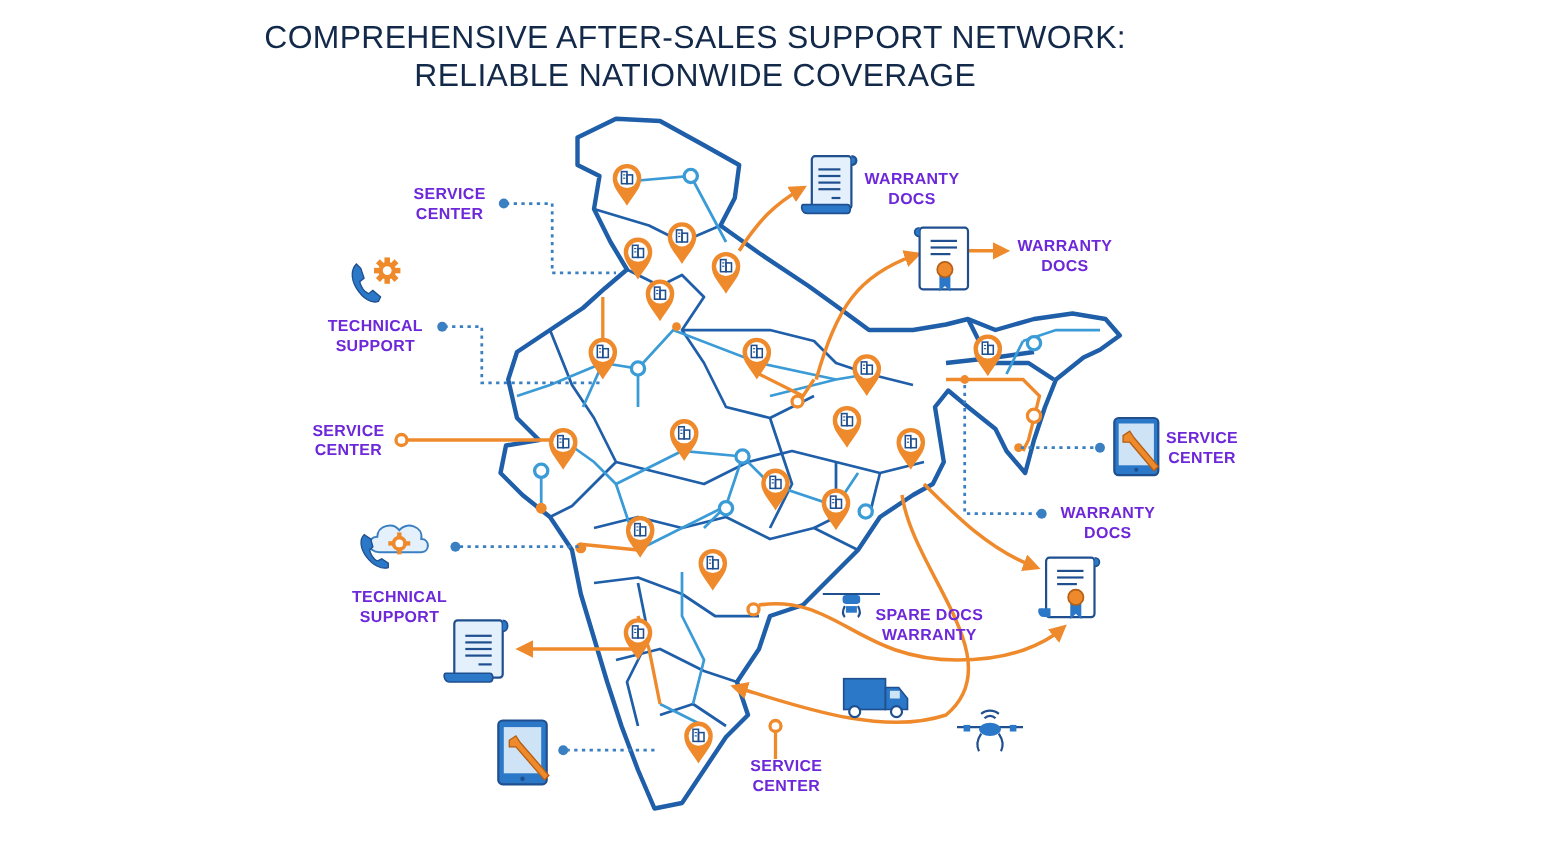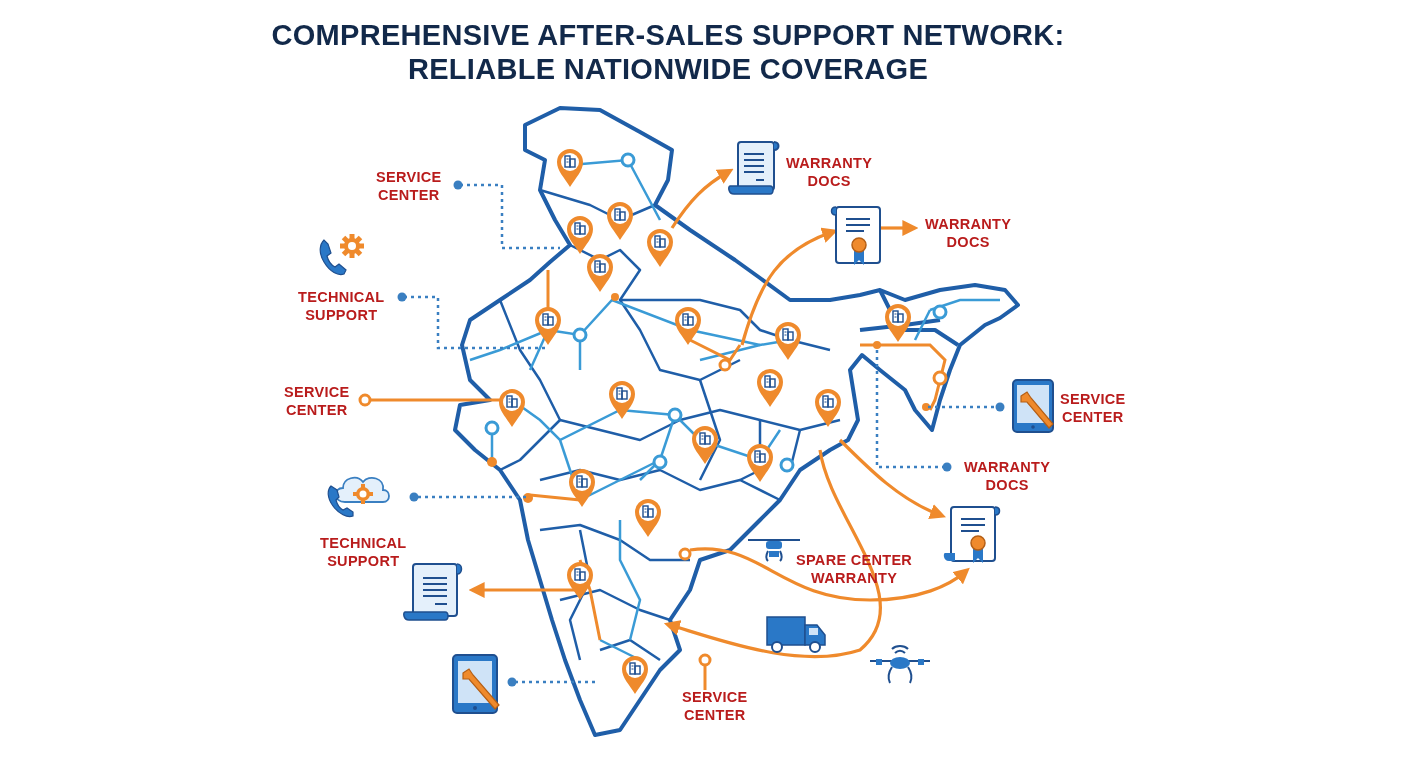--- a/index.html
+++ b/index.html
@@ -1,24 +1,24 @@
 <!DOCTYPE html>
 <html><head>
 <meta charset="utf-8">
 <style>
   html, body { margin: 0; padding: 0; background: #ffffff; }
   body { width: 1408px; height: 768px; position: relative; overflow: hidden;
          font-family: "Liberation Sans", "DejaVu Sans", sans-serif; color: #12294a; }
-  .title { position: absolute; left: 0; width: 1264px; text-align: center; font-weight: 700;
-           font-size: 29px; letter-spacing: 0.3px; color: #12294a; line-height: 34px; margin-left: 36px; }
+  .title { position: absolute; left: 0; width: 1264px; text-align: center; font-weight: 400;
+           font-size: 29px; letter-spacing: 0.3px; color: #12294a; line-height: 34px; }
   #title1 { top: 18px; }
   #title2 { top: 52px; }
   svg#map { position: absolute; left: 0; top: 0; }
   .lbl { position: absolute; font-weight: 700; font-size: 14.5px; line-height: 18px;
-         text-align: center; color: #b91c1c; letter-spacing: 0.3px; white-space: nowrap; }
+         text-align: center; color: #6d28d9; letter-spacing: 0.3px; white-space: nowrap; }
   .lbl span { display: block; }
 </style>
 </head>
 <body>
 
 <div class="title" id="title1">COMPREHENSIVE AFTER-SALES SUPPORT NETWORK:</div>
 <div class="title" id="title2">RELIABLE NATIONWIDE COVERAGE</div>
 
 <svg id="map" width="1408" height="768" viewBox="0 0 1408 768" xmlns="http://www.w3.org/2000/svg">
   <defs>
@@ -307,19 +307,19 @@
 </div>
 <div class="lbl" style="left:1060px; top:390px;">
   <span>SERVICE</span>
   <span>CENTER</span>
 </div>
 <div class="lbl" style="left:964px; top:458px;">
   <span>WARRANTY</span>
   <span>DOCS</span>
 </div>
 <div class="lbl" style="left:796px; top:551px;">
-  <span>SPARE CENTER</span>
+  <span>SPARE DOCS</span>
   <span>WARRANTY</span>
 </div>
 <div class="lbl" style="left:682px; top:688px;">
   <span>SERVICE</span>
   <span>CENTER</span>
 </div>
 
 </body></html>

